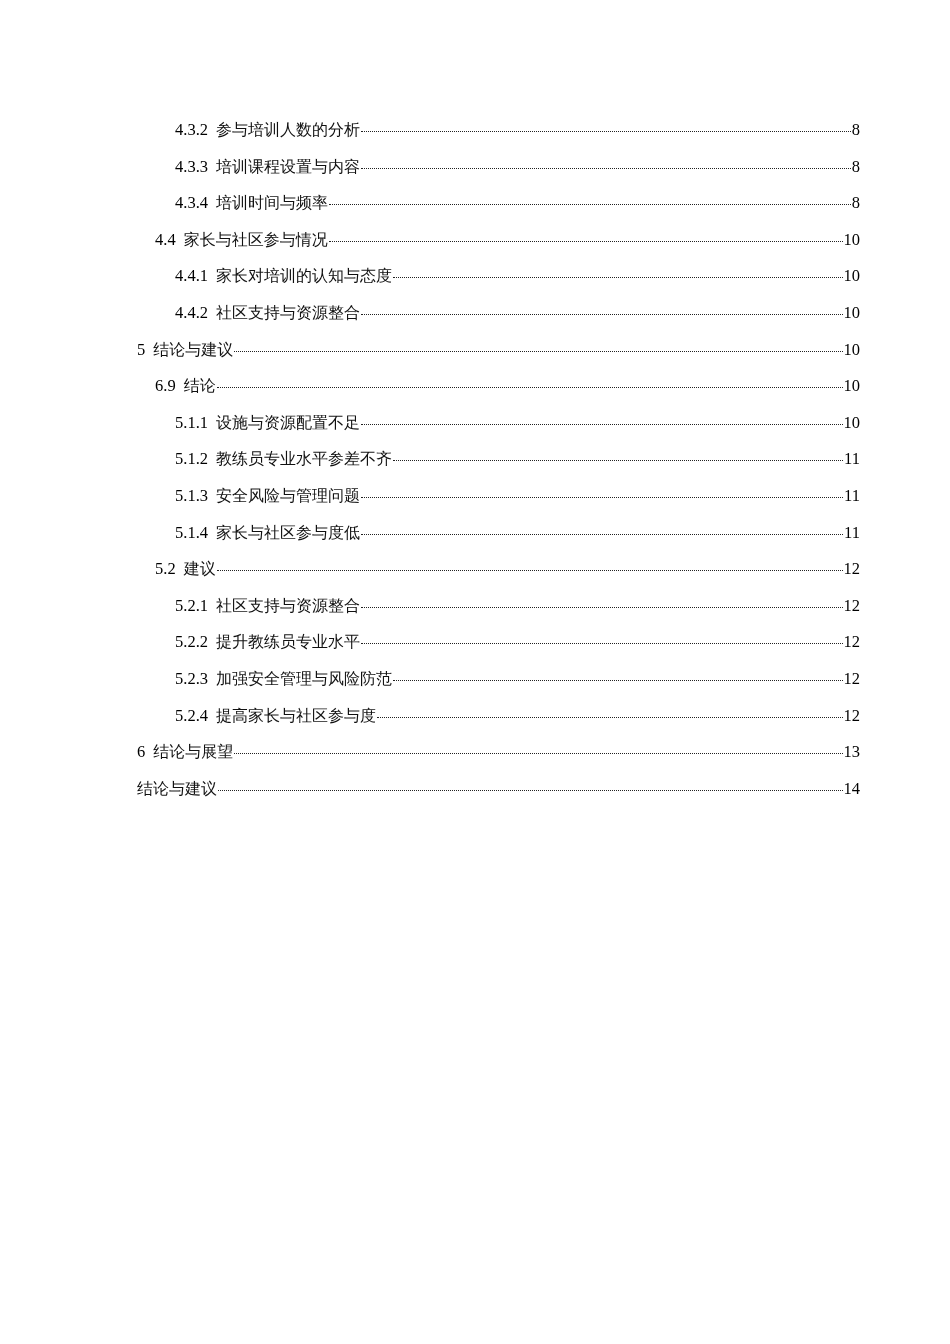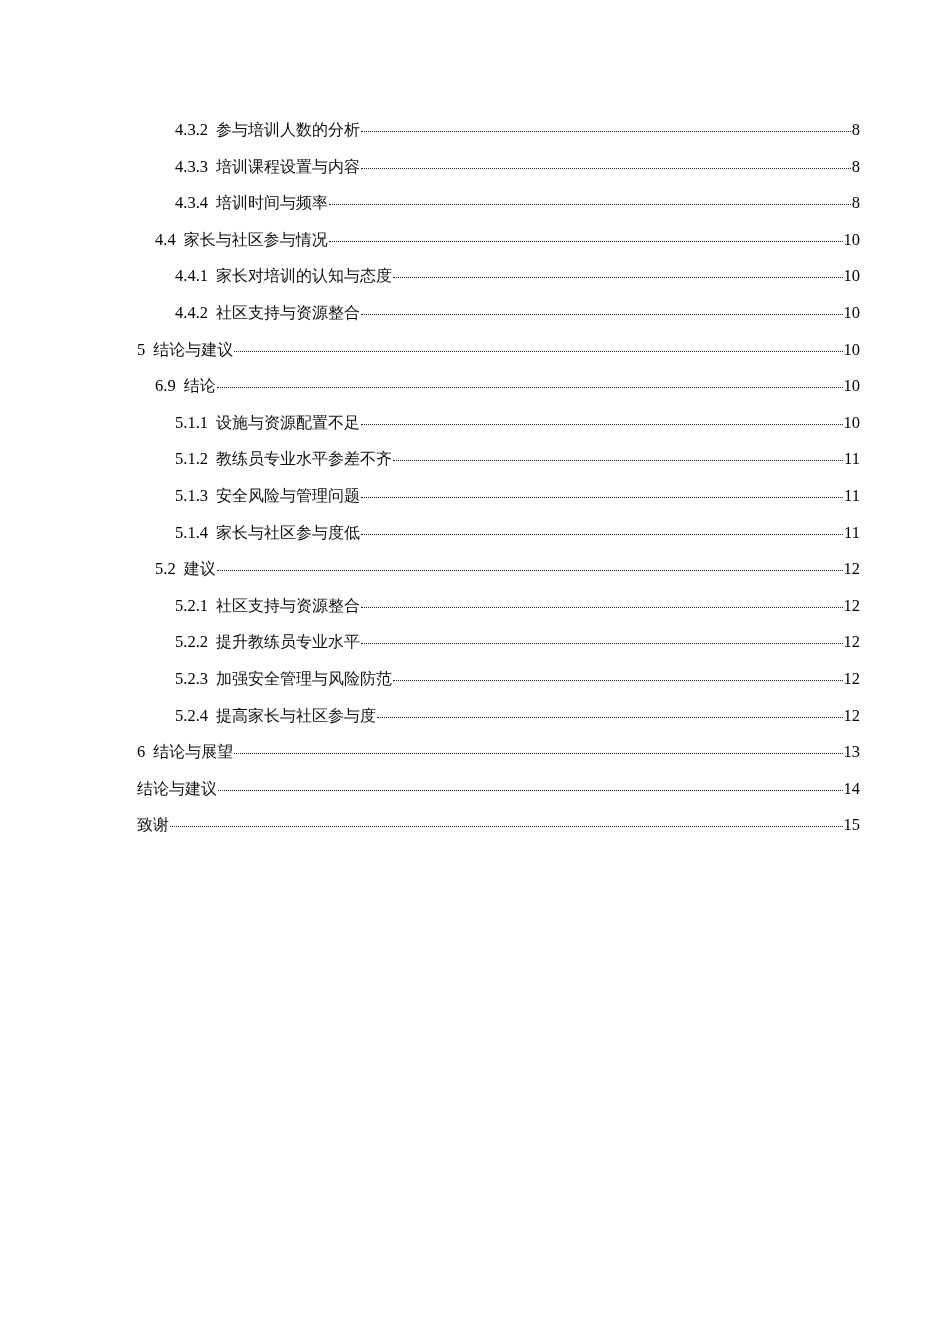--- a/index.html
+++ b/index.html
@@ -199,21 +199,16 @@
       <span class="toc-leader"></span>
       <span class="toc-page">13</span>
     </div>
 
     <div class="toc-row level-1">
       <span class="toc-title">结论与建议</span>
       <span class="toc-leader"></span>
       <span class="toc-page">14</span>
     </div>
 
-    <div class="toc-row level-1">
-      <span class="toc-title">致谢</span>
-      <span class="toc-leader"></span>
-      <span class="toc-page">15</span>
-    </div>
 
 
   </div>
 </div>
 
 </body></html>

